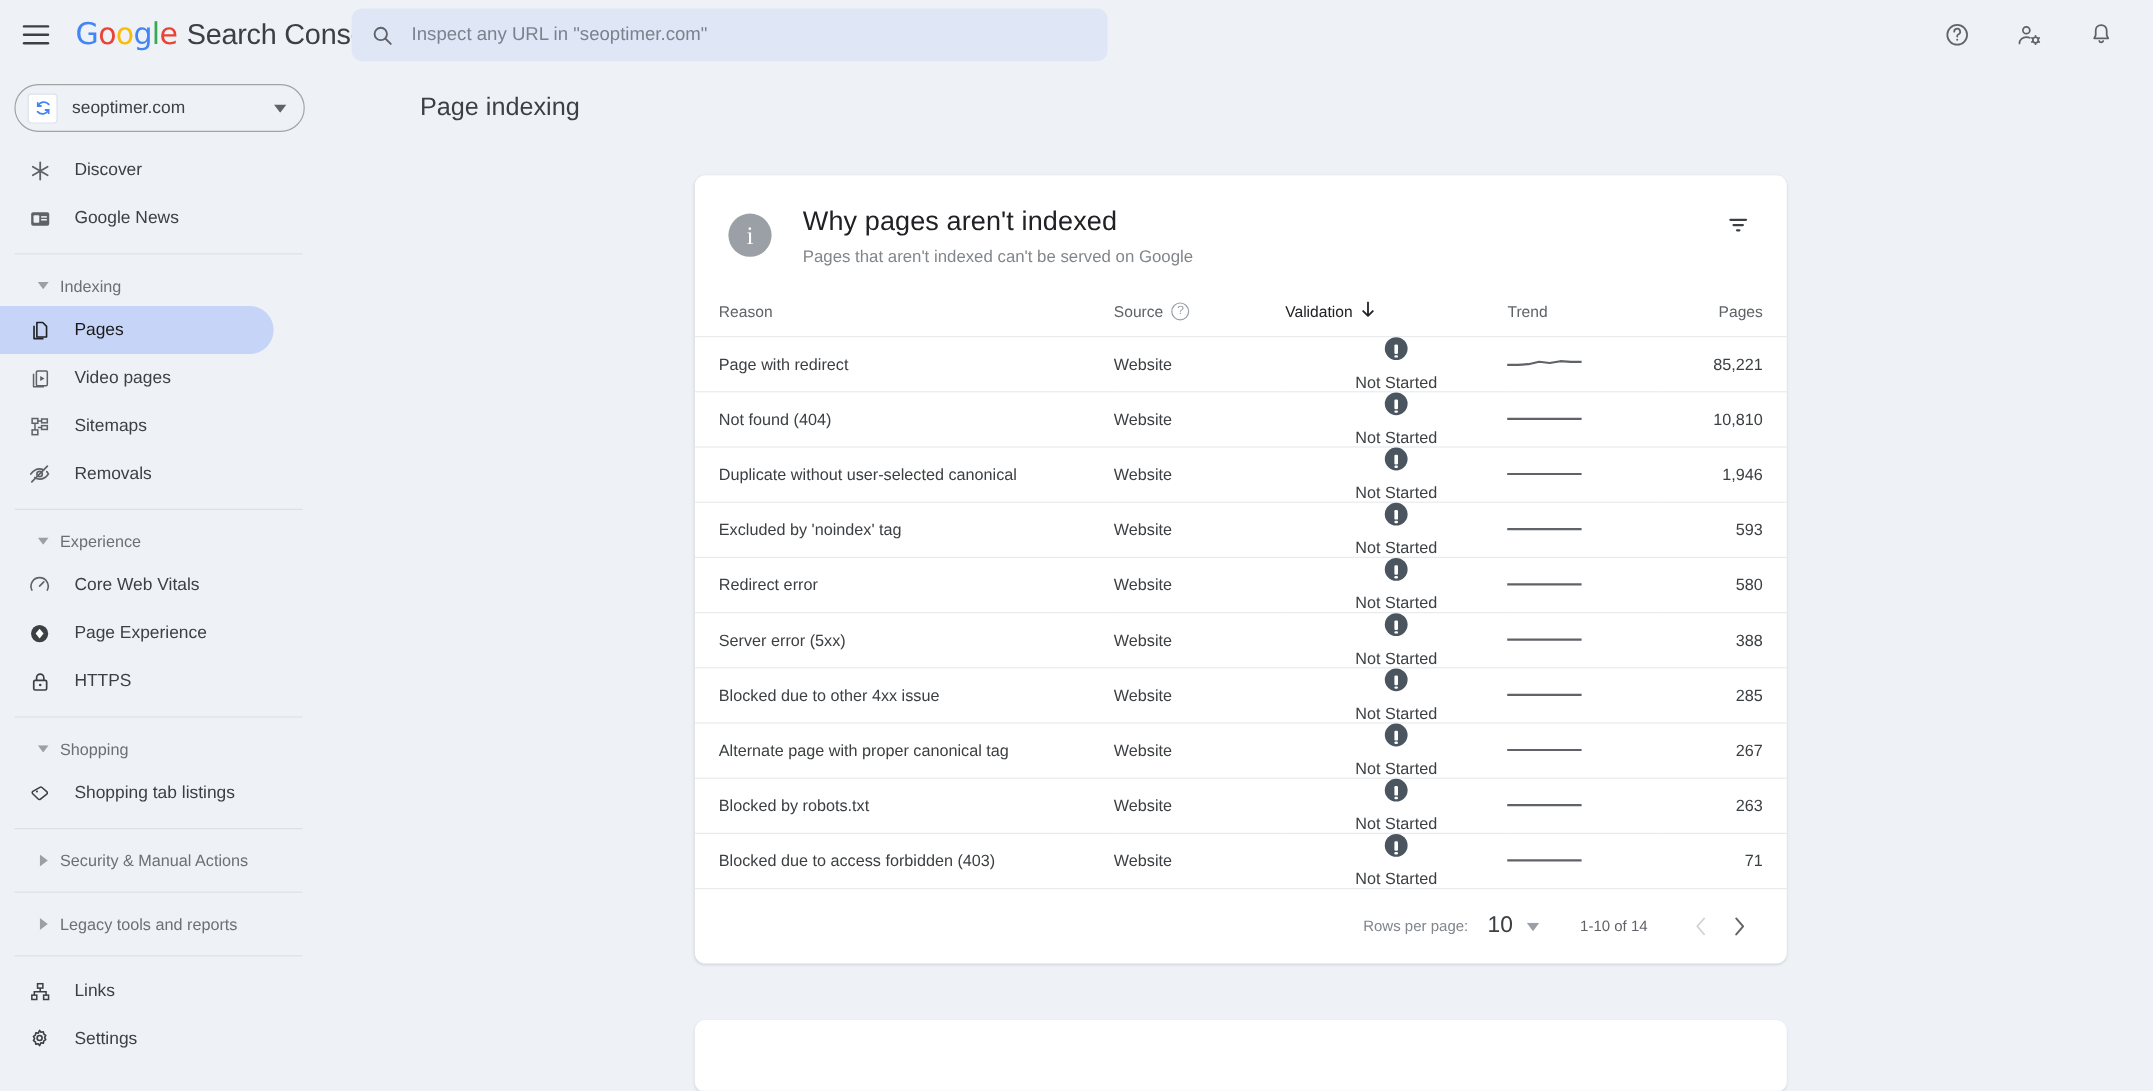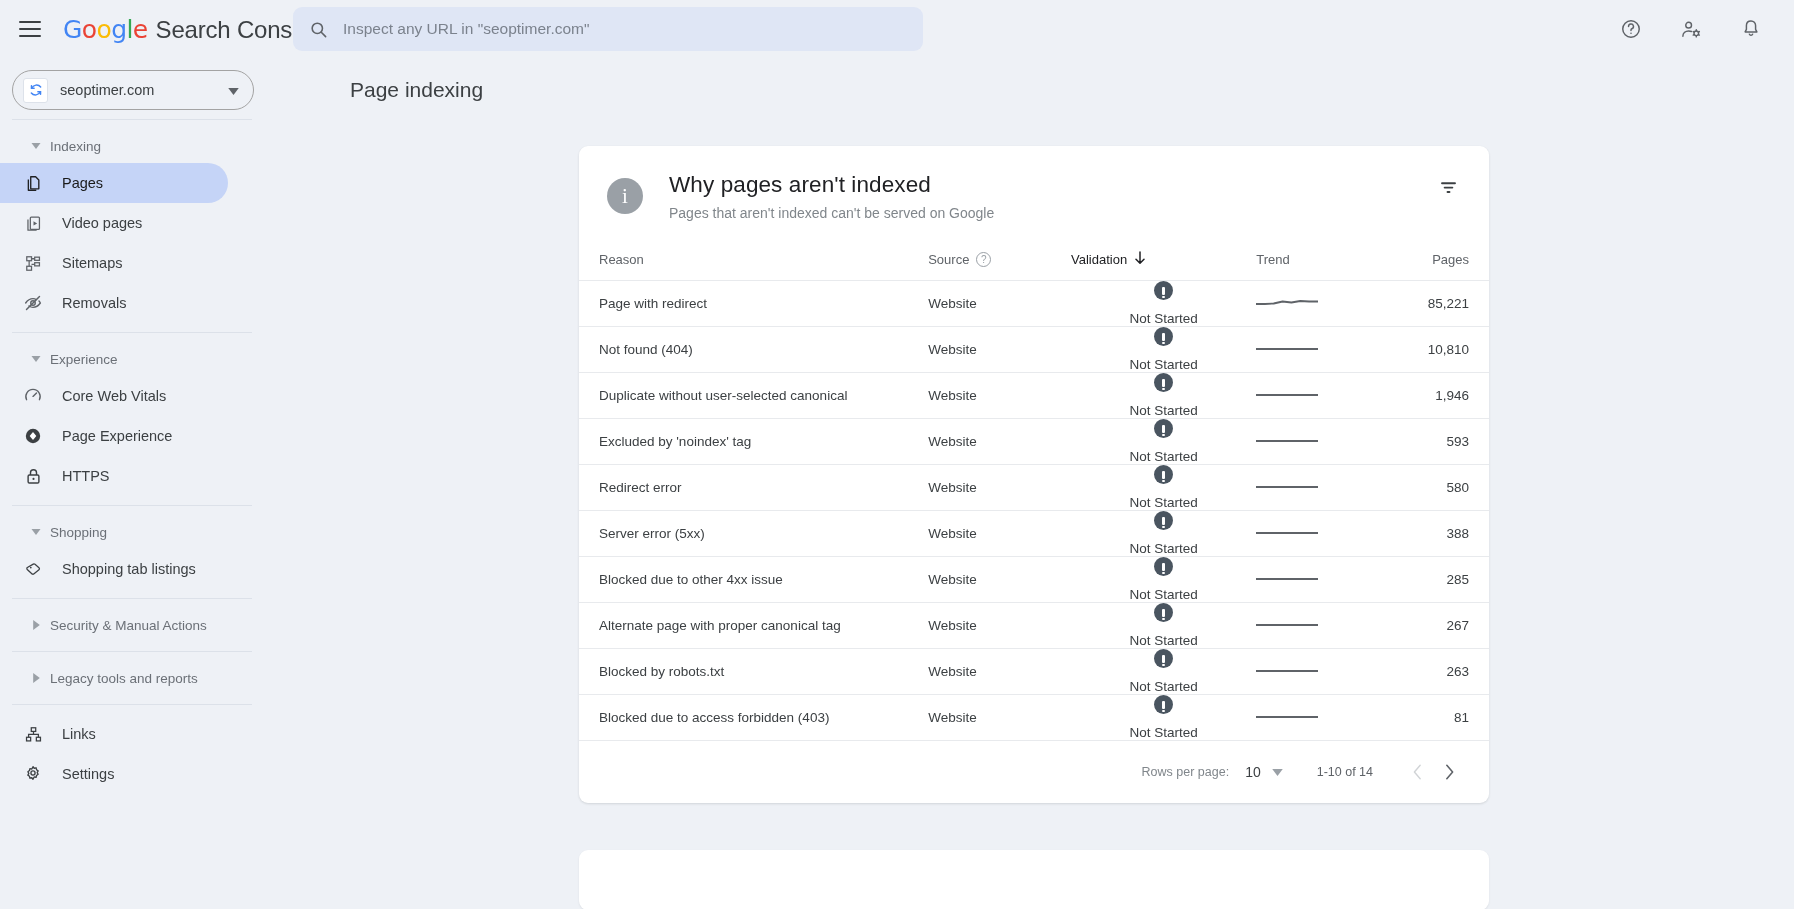--- a/index.html
+++ b/index.html
@@ -159,21 +159,21 @@
     width: 2.4px; height: 2.4px; background: #fff; border-radius: 50%;
   }
 
   .spark { width: 62px; height: 16px; display: block; }
 
   .table-footer {
     height: 62px; display: flex; align-items: center; justify-content: flex-end;
     padding-right: 24px; gap: 0;
   }
   .rpp-label { font-size: 12.5px; color: #80868b; margin-right: 16px; }
-  .rpp-value { font-size: 14px; color: #3c4043; cursor: pointer; }
+  .rpp-value { font-size: 19px; color: #3c4043; cursor: pointer; }
   .rpp-caret { margin-left: 11px; margin-right: 34px; cursor: pointer; display:flex; }
   .range-label { font-size: 12.5px; color: #5f6368; margin-right: 28px; }
   .pg-btn {
     width: 32px; height: 32px; display:flex; align-items:center; justify-content:center;
     cursor: pointer; border-radius: 50%;
   }
   .pg-btn.disabled { opacity: .45; cursor: default; }
 
   .card-below {
     position: absolute; left: 297px; top: 792px;
@@ -243,20 +243,41 @@
       </svg>
     </span>
     <span class="prop-name">seoptimer.com</span>
     <span class="prop-caret">
       <svg width="11" height="7" viewBox="0 0 12 8">
           <path d="M0 0h12L6 8z" fill="#5f6368"></path>
         </svg>
     </span>
   </div>
 
+  <div class="nav-section">
+    <div class="nav-item">
+      <span class="nav-icon">
+        <svg width="19" height="19" viewBox="0 0 24 24" stroke="#5f6368" stroke-width="1.9" stroke-linecap="round">
+          <path d="M12 3v18M4.2 7.5l15.6 9M19.8 7.5l-15.6 9"></path>
+        </svg>
+      </span>
+      <span class="nav-label">Discover</span>
+    </div>
+    <div class="nav-item">
+      <span class="nav-icon">
+        <svg width="19" height="19" viewBox="0 0 24 24" fill="#5f6368">
+          <rect x="2.5" y="5" width="19" height="14" rx="2"></rect>
+          <rect x="5" y="8" width="6" height="8" rx="1" fill="#eef1f6"></rect>
+          <rect x="13" y="9" width="6" height="1.6" fill="#eef1f6"></rect>
+          <rect x="13" y="12" width="6" height="1.6" fill="#eef1f6"></rect>
+        </svg>
+      </span>
+      <span class="nav-label">Google News</span>
+    </div>
+  </div>
 
   <div class="nav-divider"></div>
 
   <div class="group-header">
     <span class="group-caret">
       <svg width="10" height="6" viewBox="0 0 12 8">
           <path d="M0 0h12L6 8z" fill="#9aa0a6"></path>
         </svg>
     </span>
     <span class="group-label">Indexing</span>
@@ -638,21 +659,21 @@
                   <i></i>
                 </span>
                 <span>Not Started</span>
               </div>
             </td>
             <td class="col-trend">
               <svg class="spark" viewBox="0 0 62 16">
                 <path d="M0.0 7.0 L8.9 7.0 L17.7 7.0 L26.6 7.0 L35.4 7.0 L44.3 7.0 L53.1 7.0 L62.0 7.0" fill="none" stroke="#5f6368" stroke-width="1.8" stroke-linecap="round" stroke-linejoin="round"></path>
               </svg>
             </td>
-            <td class="col-pages ta-right">81</td>
+            <td class="col-pages ta-right">71</td>
           </tr>
         </tbody>
     </table>
 
     <div class="table-footer">
       <span class="rpp-label">Rows per page:</span>
       <span class="rpp-value">10</span>
       <span class="rpp-caret">
         <svg width="11" height="7" viewBox="0 0 12 8">
             <path d="M0 0h12L6 8z" fill="#9aa0a6"></path>

